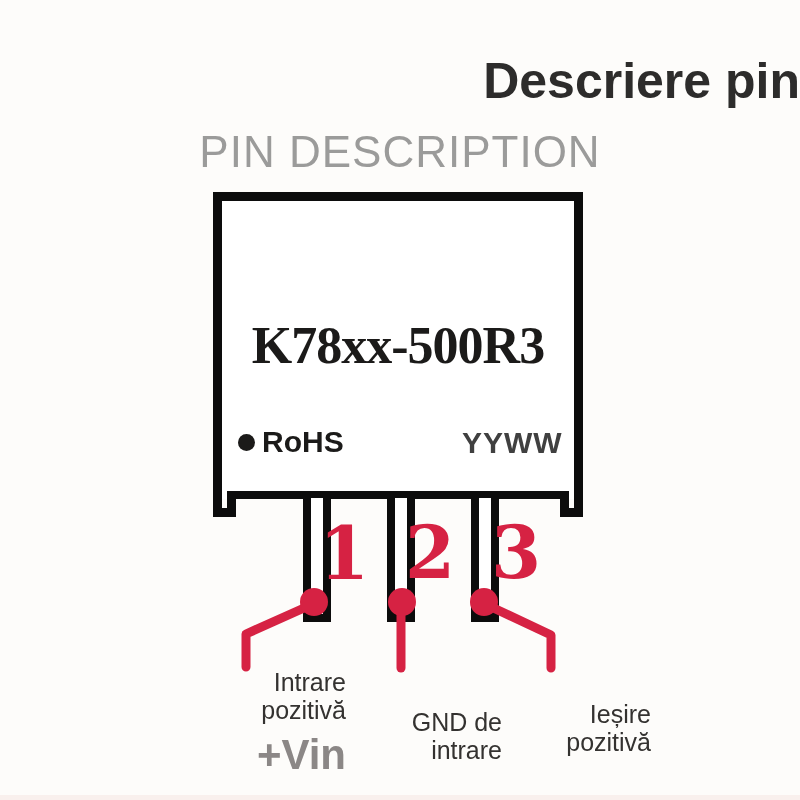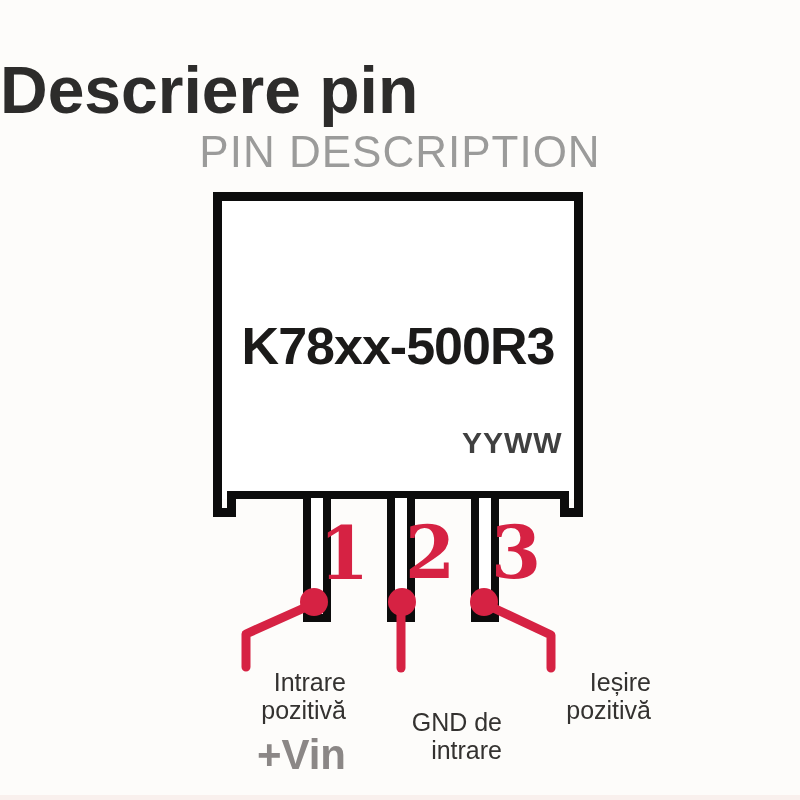--- a/index.html
+++ b/index.html
@@ -9,61 +9,61 @@
     --title-dark:#2d2c2b;
     --subtitle-gray:#9b9b9a;
     --label-dark:#343230;
     --signal-gray:#8b8786;
   }
   html,body{margin:0;padding:0;}
   body{background:var(--bg);font-family:"Liberation Sans","DejaVu Sans",sans-serif;}
   .scene{position:relative;width:800px;height:800px;background:var(--bg);overflow:hidden;margin:0 auto;}
 
   
-  .page-title{position:absolute;top:54px;left:0;width:100%;text-align:left;
-    font-size:66px;font-weight:600;color:var(--title-dark);line-height:1.1;}
+  .page-title{position:absolute;top:54px;left:0;width:100%;text-align:right;
+    font-size:50px;font-weight:600;color:var(--title-dark);line-height:1.1;}
   .page-subtitle{position:absolute;top:128px;left:0;width:100%;text-align:center;
     font-size:44px;font-weight:400;color:var(--subtitle-gray);letter-spacing:1px;line-height:1.1;}
 
   
   .module-body{position:absolute;left:213px;top:192px;width:370px;height:307px;background:#ffffff;}
   .case-part{position:absolute;background:var(--case-black);}
   .case-top{left:213px;top:192px;width:370px;height:9px;}
   .case-left-wall{left:213px;top:192px;width:9px;height:325px;}
   .case-right-wall{left:574px;top:192px;width:9px;height:325px;}
   .case-left-foot{left:213px;top:508px;width:23px;height:9px;}
   .case-left-riser{left:227px;top:491px;width:9px;height:26px;}
   .case-right-foot{left:560px;top:508px;width:23px;height:9px;}
   .case-right-riser{left:560px;top:491px;width:9px;height:26px;}
   .case-shoulder{left:227px;top:491px;width:342px;height:8px;}
 
   
   .part-number{position:absolute;left:213px;top:322px;width:370px;text-align:center;
-    font-size:52px;font-weight:700;color:#1b1a19;letter-spacing:-1px;line-height:48px;}
+    font-size:52px;font-weight:700;color:#1b1a19;letter-spacing:-1px;line-height:48px;font-family:Liberation Serif, serif;}
   .rohs-row{position:absolute;left:238px;top:428px;height:28px;display:flex;align-items:center;gap:7px;}
   .rohs-bullet{width:17px;height:17px;border-radius:50%;background:#1b1a19;}
   .rohs-text{font-size:30px;font-weight:700;color:#1b1a19;line-height:28px;}
   .date-code{position:absolute;left:462px;top:429px;width:100px;text-align:right;
     font-size:30px;font-weight:700;color:#404040;line-height:28px;letter-spacing:1px;}
 
   
   .pin{position:absolute;top:498px;width:28px;height:124px;background:#ffffff;box-sizing:border-box;
     border-left:8px solid var(--case-black);border-right:8px solid var(--case-black);border-bottom:8px solid var(--case-black);}
   .pin-1{left:303px;} .pin-2{left:387px;} .pin-3{left:471px;}
 
   .pin-number{position:absolute;top:518px;width:60px;text-align:center;
     font-family:"DejaVu Serif","Liberation Serif",serif;font-weight:700;font-size:72px;line-height:72px;color:var(--red);}
   .pin-number-1{left:314px;} .pin-number-2{left:400px;top:517px;} .pin-number-3{left:486px;top:517px;}
 
   
   .annot-overlay{position:absolute;left:0;top:0;width:800px;height:800px;pointer-events:none;}
 
   
   .pin-col{position:absolute;top:668px;width:210px;text-align:right;}
-  .pin-col-1{left:136px;} .pin-col-2{left:292px;margin-top:40px;} .pin-col-3{left:441px;}
+  .pin-col-1{left:136px;} .pin-col-2{left:292px;margin-top:40px;} .pin-col-3{left:441px;margin-top:32px;}
   .pin-desc{font-size:25px;line-height:28px;color:var(--label-dark);}
   .pin-signal{margin-top:7px;font-size:42px;line-height:48px;color:var(--signal-gray);font-weight:bold;}
 
   .bottom-edge-tint{position:absolute;left:0;bottom:0;width:800px;height:5px;background:#f6e8e5;opacity:.6;}
 </style>
 </head>
 <body>
 
 <div class="scene">
 
@@ -74,20 +74,24 @@
   <div class="case-part case-top"></div>
   <div class="case-part case-left-wall"></div>
   <div class="case-part case-right-wall"></div>
   <div class="case-part case-left-foot"></div>
   <div class="case-part case-left-riser"></div>
   <div class="case-part case-right-foot"></div>
   <div class="case-part case-right-riser"></div>
   <div class="case-part case-shoulder"></div>
 
   <div class="part-number">K78xx-500R3</div>
+  <div class="rohs-row">
+    <span class="rohs-bullet"></span>
+    <span class="rohs-text">RoHS</span>
+  </div>
   <div class="date-code">YYWW</div>
 
   <div class="pin pin-1"></div>
   <div class="pin pin-2"></div>
   <div class="pin pin-3"></div>
 
   <svg class="annot-overlay" viewBox="0 0 800 800" xmlns="http://www.w3.org/2000/svg">
     <polyline points="313,604 246,634 246,667" style="fill:none;stroke:var(--red);stroke-width:9;stroke-linejoin:round;stroke-linecap:round"></polyline>
     <polyline points="401,608 401,668" style="fill:none;stroke:var(--red);stroke-width:9;stroke-linecap:round"></polyline>
     <polyline points="485,604 551,635 551,668" style="fill:none;stroke:var(--red);stroke-width:9;stroke-linejoin:round;stroke-linecap:round"></polyline>

